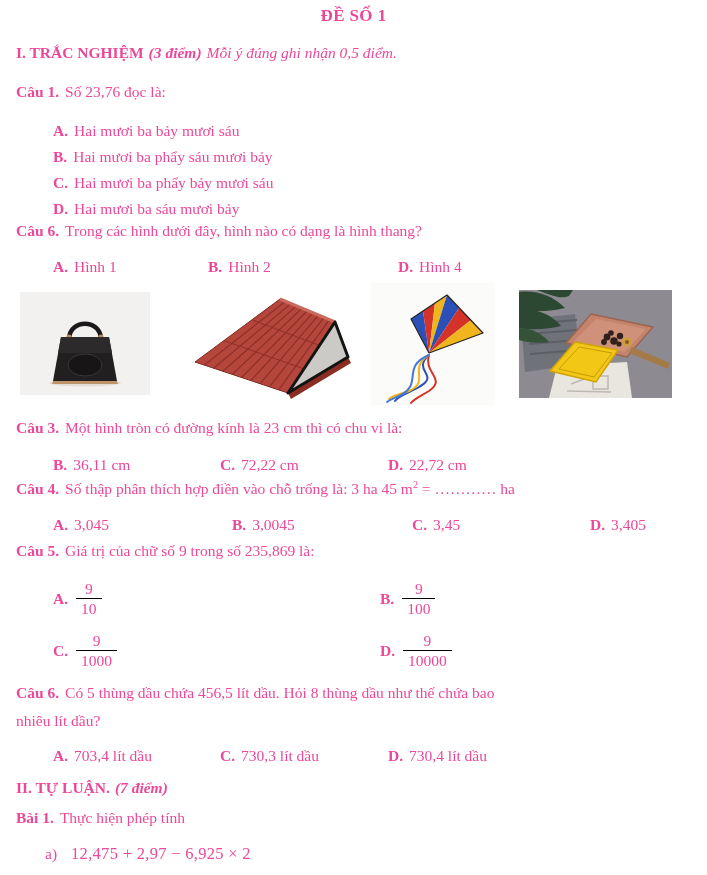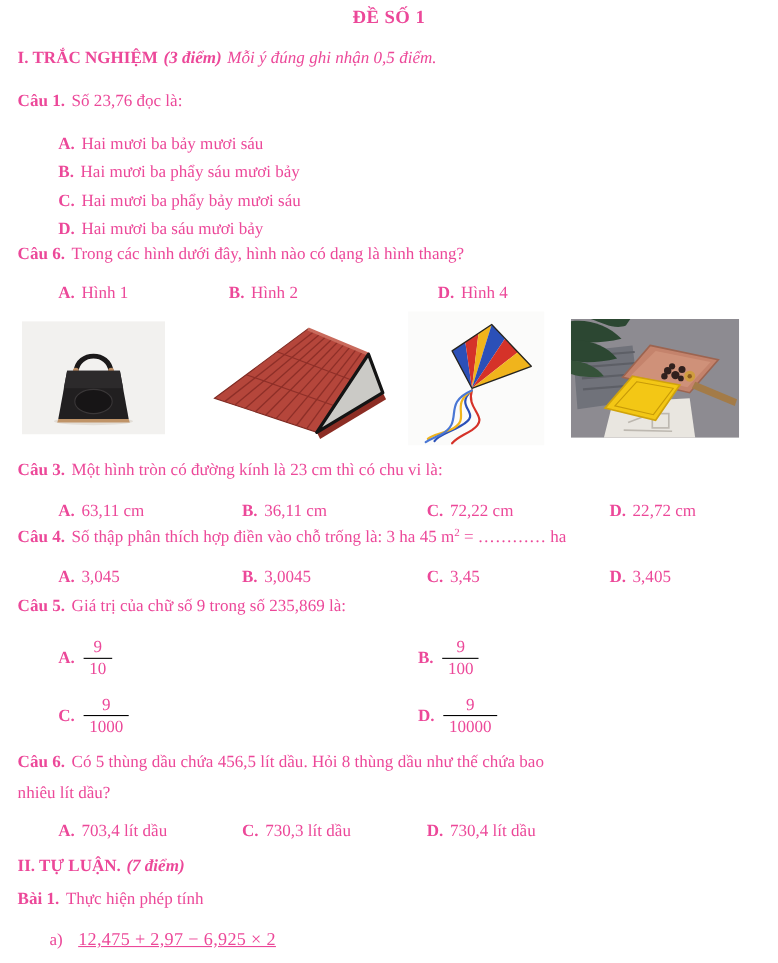--- a/index.html
+++ b/index.html
@@ -22,21 +22,21 @@
   .orow.caps{grid-template-columns:155px 190px 155px auto;}
   .fr-row{left:0;width:707px;height:44px;}
   .fr-cell{position:absolute;top:0;display:flex;align-items:center;}
   .fr-cell .ol{margin-right:8px;}
   .frac{display:inline-block;text-align:center;}
   .frac .num{display:block;line-height:19px;padding:0 5px;}
   .frac .den{display:block;line-height:19px;padding:0 5px;border-top:1.5px solid #000;}
   .fig{position:absolute;}
   .fig svg{display:block;}
   sup.sq{font-size:10px;vertical-align:6px;}
-  .expr{font-size:16.5px;letter-spacing:.3px;text-decoration:underline;}
+  .expr{font-size:16.5px;letter-spacing:.3px;}
   .marker{margin-right:14px;}
 </style>
 </head>
 <body>
 
 <div class="page">
 
   <div class="abs title">ĐỀ SỐ 1</div>
 
   <div class="abs heading" style="top:44px;">
@@ -157,30 +157,29 @@
       </g>
       <polygon points="56,52 99,60 77,92 31,81" fill="#f3c715" stroke="#d0a30b" stroke-width="1.5"></polygon>
       <polygon points="60,57 93,63 75,87 40,79" fill="none" stroke="#c79a08" stroke-width="1"></polygon>
     </svg>
   </div>
 
   <div class="abs qline" style="top:419px;">
     <span class="ol">Câu 3.</span><span>Một hình tròn có đường kính là 23 cm thì có chu vi là:</span>
   </div>
   <div class="abs orow" style="top:456px;">
-    <span><span class="ol">A.</span><span>63,11 cm</span></span>
     <span><span class="ol">B.</span><span>36,11 cm</span></span>
     <span><span class="ol">C.</span><span>72,22 cm</span></span>
     <span><span class="ol">D.</span><span>22,72 cm</span></span>
   </div>
 
   <div class="abs qline" style="top:479px;">
     <span class="ol">Câu 4.</span><span>Số thập phân thích hợp điền vào chỗ trống là: 3 ha 45 m</span><sup class="sq">2</sup><span> = ………… ha</span>
   </div>
-  <div class="abs orow" style="top:516px;">
+  <div class="abs orow" style="top:516px;gap:12px;">
     <span><span class="ol">A.</span><span>3,045</span></span>
     <span><span class="ol">B.</span><span>3,0045</span></span>
     <span><span class="ol">C.</span><span>3,45</span></span>
     <span><span class="ol">D.</span><span>3,405</span></span>
   </div>
 
   <div class="abs qline" style="top:542px;">
     <span class="ol">Câu 5.</span><span>Giá trị của chữ số 9 trong số 235,869 là:</span>
   </div>
   <div class="abs fr-row" style="top:579px;">

